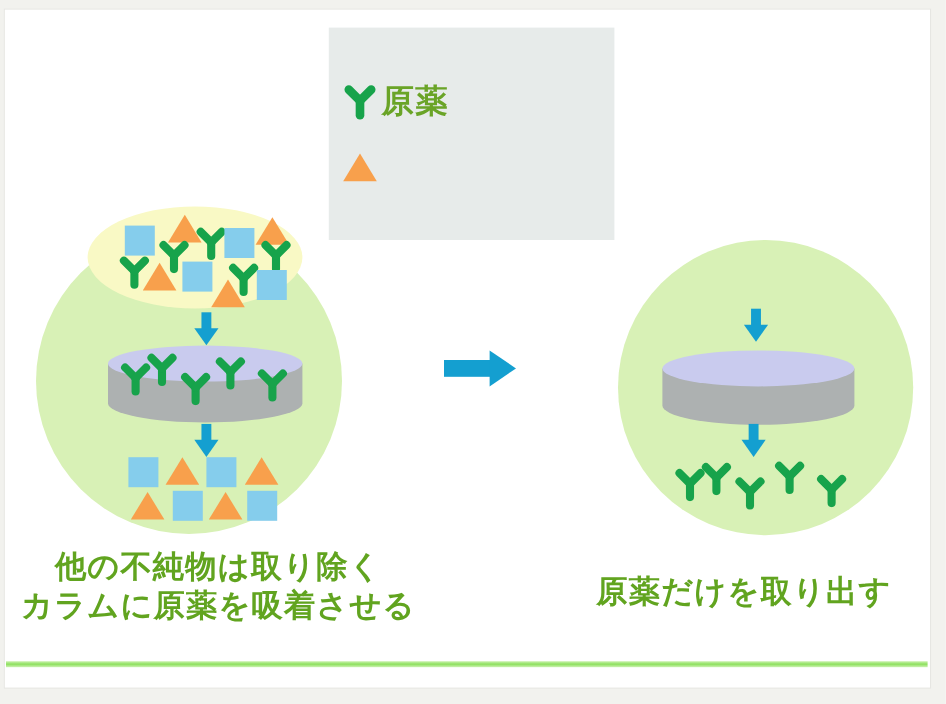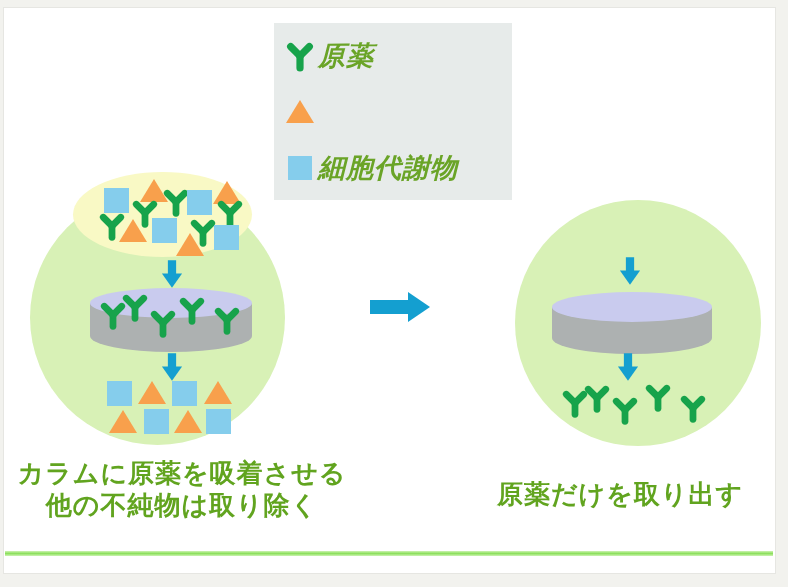--- a/index.html
+++ b/index.html
@@ -4,21 +4,21 @@
 <style>
   html,body{margin:0;padding:0;background:#f2f2ee;}
   .stage{position:relative;width:788px;height:587px;overflow:hidden;
          font-family:"DejaVu Sans","Liberation Sans",sans-serif;}
   .card{position:absolute;left:3px;top:7px;width:773px;height:567px;
         background:#ffffff;border:1px solid #e6e6e2;box-sizing:border-box;}
 
   
   .legend{position:absolute;left:274px;top:23px;width:238px;height:177px;
           background:#e7ebea;display:flex;flex-direction:column;
-          justify-content:center;padding-left:8px;box-sizing:border-box;font-style:italic;}
+          justify-content:center;padding-left:8px;box-sizing:border-box;}
   .legend-row{display:flex;align-items:center;height:56px;}
   .legend-icon{width:36px;display:flex;justify-content:center;align-items:center;}
   .legend-label{font-size:27px;font-weight:bold;color:#6aa427;letter-spacing:1px;}
 
   
   .circle{position:absolute;border-radius:50%;background:#d8f1b6;}
   .circle.left{left:30px;top:190px;width:255px;height:255px;}
   .circle.right{left:515px;top:200px;width:246px;height:246px;}
   .cloud{position:absolute;left:73px;top:172px;width:179px;height:85px;
          background:#f9f9c5;border-radius:50%;}
@@ -84,26 +84,20 @@
             <use href="#ab-shape"></use>
           </svg>
       </span>
       <span class="legend-label">原薬</span>
     </div>
     <div class="legend-row">
       <span class="legend-icon">
           <span class="tri"></span>
         </span>
     </div>
-    <div class="legend-row">
-      <span class="legend-icon">
-          <span class="sq" style="width:24px;height:24px"></span>
-        </span>
-      <span class="legend-label">細胞代謝物</span>
-    </div>
   </div>
 
   <div class="circle left"></div>
   <div class="cloud"></div>
 
   <div class="tri" style="left:140px;top:179px"></div>
   <svg class="ab-svg" style="left:161px;top:187px" width="30" height="30" viewBox="0 0 24 24">
       <use href="#ab-shape"></use>
     </svg>
   <div class="sq" style="left:104px;top:188px"></div>
@@ -188,21 +182,21 @@
       <use href="#ab-shape"></use>
     </svg>
   <svg class="ab-svg" style="left:643px;top:382px" width="30" height="30" viewBox="0 0 24 24">
       <use href="#ab-shape"></use>
     </svg>
   <svg class="ab-svg" style="left:678px;top:393px" width="30" height="30" viewBox="0 0 24 24">
       <use href="#ab-shape"></use>
     </svg>
 
   <div class="caption left">
+    <div>他の不純物は取り除く</div>
     <div>カラムに原薬を吸着させる</div>
-    <div>他の不純物は取り除く</div>
   </div>
   <div class="caption right">
     <div>原薬だけを取り出す</div>
   </div>
 
   <div class="bottom-rule"></div>
 </div>
 
 </body></html>

